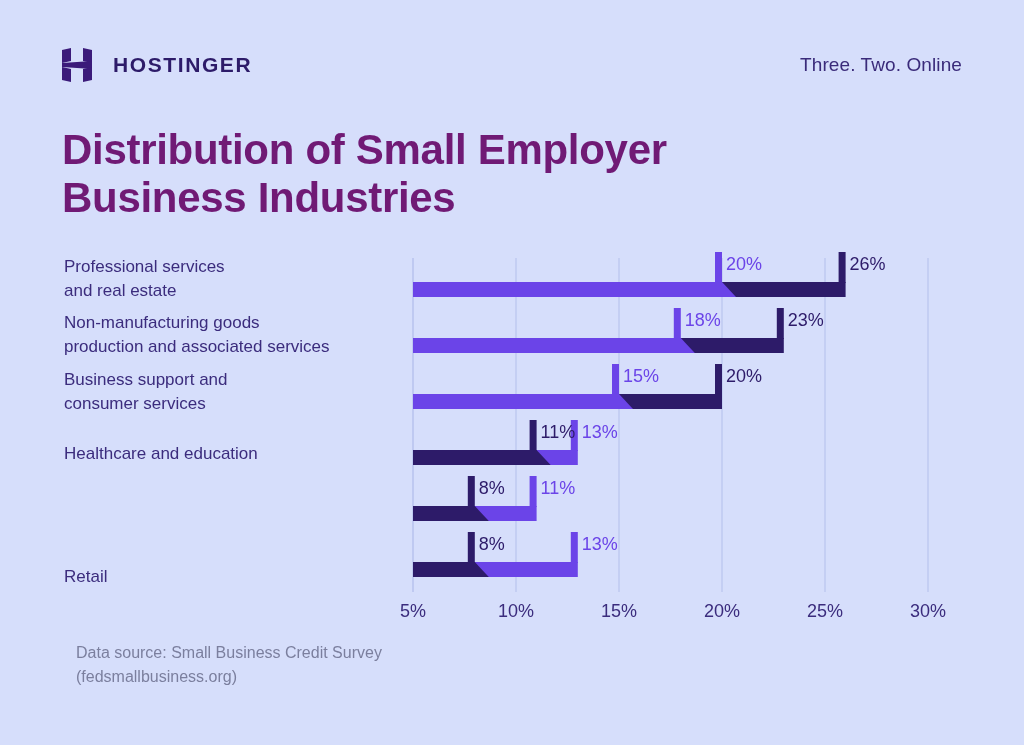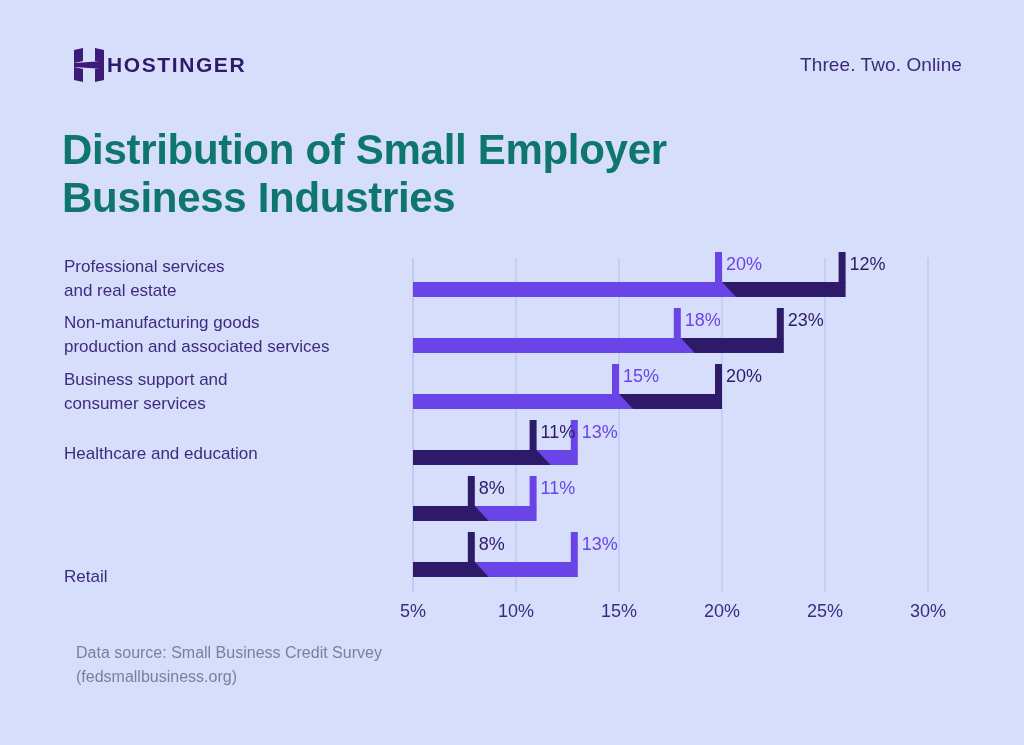--- a/index.html
+++ b/index.html
@@ -8,36 +8,36 @@
     background:#d6defb;
     font-family:"Liberation Sans","DejaVu Sans",sans-serif;
     overflow:hidden;
     position:relative;
     color:#2d1b69;
   }
   .page{position:absolute;inset:0;}
 
   
   .header{position:absolute;left:62px;top:48px;right:62px;height:40px;}
-  .brand{position:absolute;left:12px;top:0;display:flex;gap:3px;}
+  .brand{position:absolute;left:0;top:0;display:flex;gap:21px;}
   .brand-mark{width:30px;height:34px;display:block;}
   .brand-name{
     font-size:21px;font-weight:bold;letter-spacing:1.6px;color:#2d1b69;
     line-height:34px;
   }
   .tagline{
     position:absolute;right:0;top:6px;
     font-size:19px;color:#3a2b7a;letter-spacing:.1px;
   }
 
   
   .title{
     position:absolute;left:62px;top:126px;width:700px;
     font-size:42px;font-weight:bold;line-height:1.14;
-    color:#0f766e;letter-spacing:-0.3px;
+    color:#701a75;letter-spacing:-0.3px;
   }
 
   
   .chart{position:absolute;left:0;top:0;width:1024px;height:745px;pointer-events:none;}
   .chart-wrap{position:absolute;left:0;top:0;width:1024px;height:745px;}
 
   .cat-labels{position:absolute;left:64px;top:255px;width:345px;height:330px;}
   .cat-label{
     position:absolute;left:0;
     font-size:17px;line-height:1.42;color:#3b2c7d;
@@ -134,21 +134,21 @@
         <div class="cat-label" style="top: 56px;">Non-manufacturing goods
 production and associated services</div>
         <div class="cat-label" style="top: 0px;">Professional services
 and real estate</div>
         <div class="cat-label" style="top: 113px;">Business support and
 consumer services</div>
         <div class="cat-label" style="top: 187px;">Healthcare and education</div>
         <div class="cat-label" style="top: 310px;">Retail</div>
       </div>
     <div id="value-labels">
-        <div class="val-label val-dark" style="left: 849.6px; top: 255px;">12%</div>
+        <div class="val-label val-dark" style="left: 849.6px; top: 255px;">26%</div>
         <div class="val-label val-purple" style="left: 726px; top: 255px;">20%</div>
         <div class="val-label val-dark" style="left: 787.8px; top: 311px;">23%</div>
         <div class="val-label val-purple" style="left: 684.8px; top: 311px;">18%</div>
         <div class="val-label val-dark" style="left: 726px; top: 367px;">20%</div>
         <div class="val-label val-purple" style="left: 623px; top: 367px;">15%</div>
         <div class="val-label val-dark" style="left: 540.6px; top: 423px;">11%</div>
         <div class="val-label val-purple" style="left: 581.8px; top: 423px;">13%</div>
         <div class="val-label val-dark" style="left: 478.8px; top: 479px;">8%</div>
         <div class="val-label val-purple" style="left: 540.6px; top: 479px;">11%</div>
         <div class="val-label val-dark" style="left: 478.8px; top: 535px;">8%</div>

